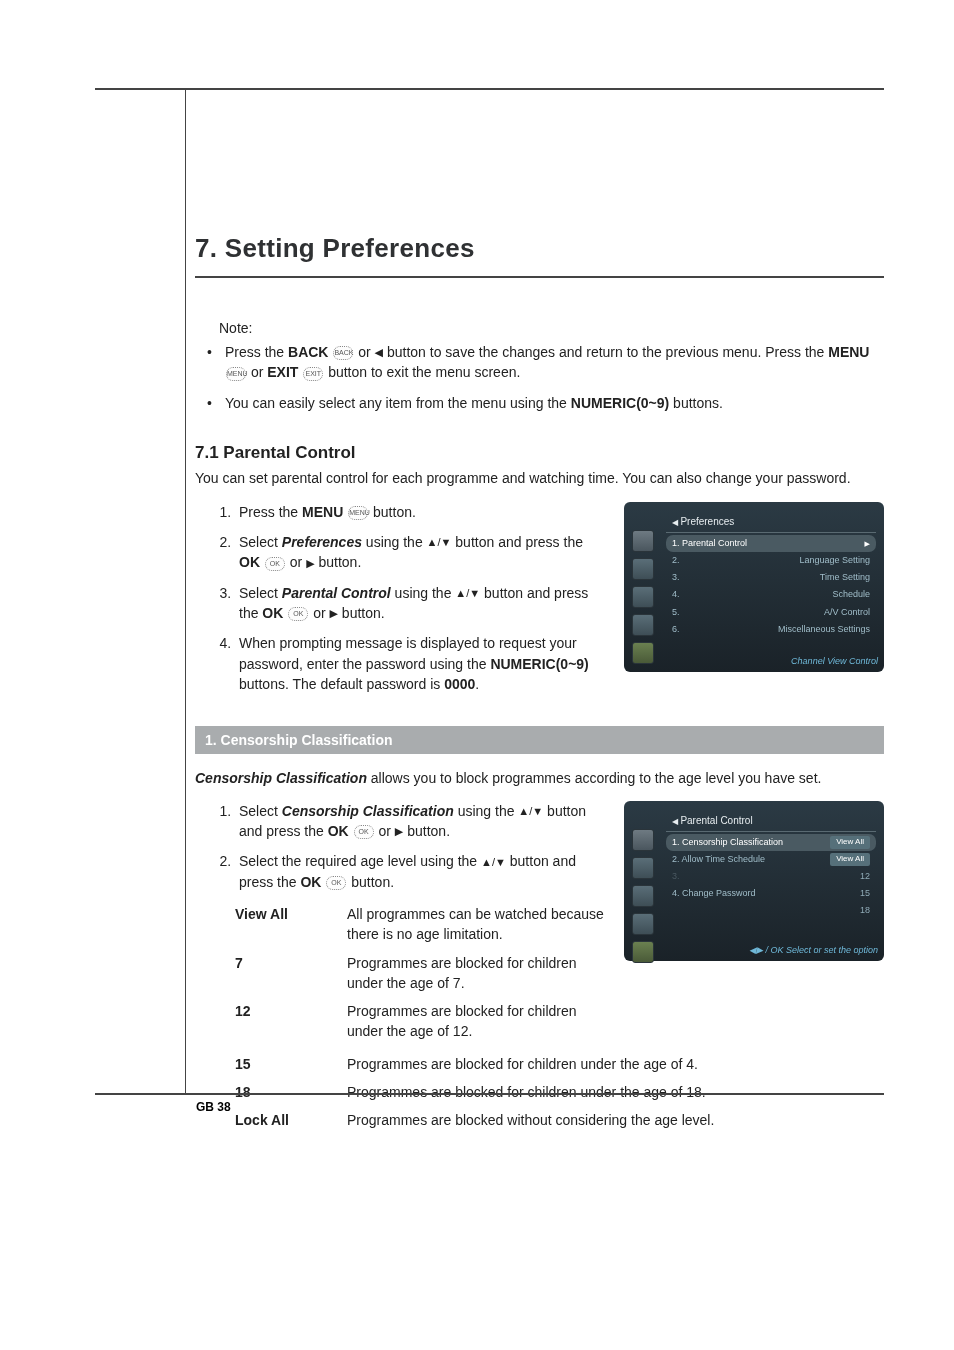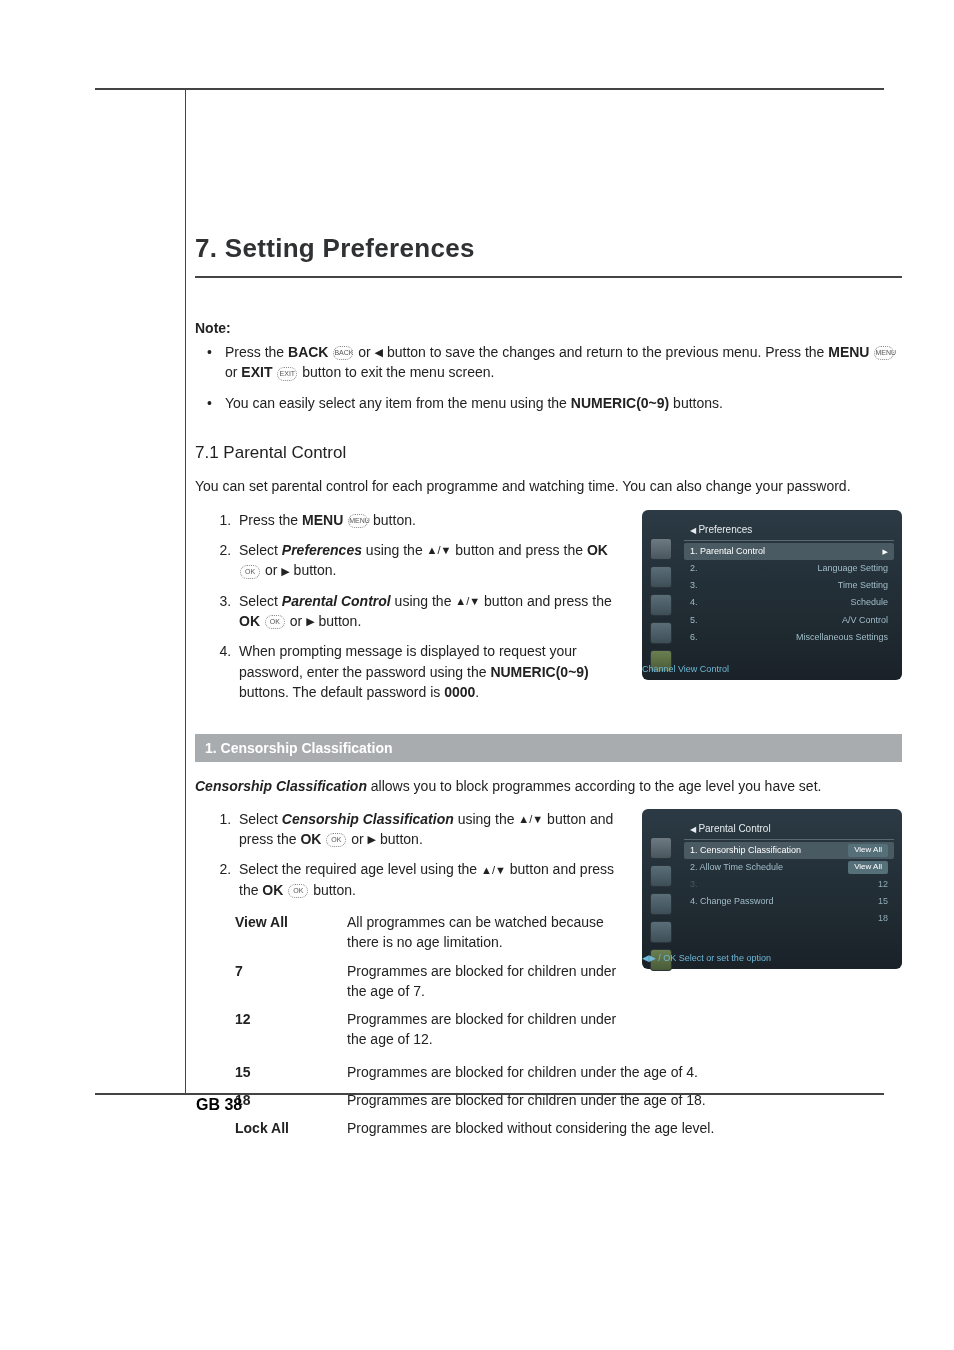--- a/index.html
+++ b/index.html
@@ -7,21 +7,21 @@
     background: #7a7a7a;
     font-family: Arial, Helvetica, sans-serif;
     width: 954px;
     height: 1350px;
     position: relative;
   }
   .page {
     background: #fff;
     width: 954px;
     height: 1350px;
-    padding: 90px 52px 60px 95px;
+    padding: 90px 70px 60px 95px;
     position: relative;
   }
   .top-rule {
     position: absolute;
     top: 88px;
     left: 95px;
     right: 70px;
     border-top: 2px solid #444;
   }
   .left-rule {
@@ -50,28 +50,28 @@
     font-weight: bold;
     color: #2f3133;
     letter-spacing: 0.3px;
   }
   .title-rule {
     border-top: 2.5px solid #444;
     margin-top: 8px;
     margin-bottom: 40px;
   }
   .intro { margin-bottom: 16px; }
-  .note-label { font-weight: bold; margin-bottom: 4px; }
+  .note-label { font-weight: normal; margin-bottom: 4px; margin-left: 24px; }
   ul.bullets { list-style: none; padding-left: 30px; margin-bottom: 28px; }
   ul.bullets li { position: relative; margin-bottom: 10px; }
   ul.bullets li::before { content: "•"; position: absolute; left: -18px; top: 0; }
   h2.section {
     font-size: 17px;
-    font-weight: normal;
-    margin-bottom: 10px;
+    font-weight: bold;
+    margin-bottom: 2px;
   }
   .sec-desc { margin-bottom: 14px; }
   .two-col { display: flex; gap: 18px; }
   .two-col .left { flex: 1; }
   .two-col .right { flex: 0 0 260px; }
   ol.steps { list-style: decimal; padding-left: 40px; }
   ol.steps li { margin-bottom: 10px; padding-left: 4px; }
   .btn-icon {
     display: inline-block;
     vertical-align: middle;
@@ -128,56 +128,57 @@
   }
   .scr-header::before { content: "◀ "; font-size: 8px; }
   .scr-header-bar {
     margin-left: 34px;
     border-top: 1px solid #5a6a72;
     margin-bottom: 2px;
   }
   .scr-list { margin-left: 34px; margin-top: 2px; }
   .scr-item {
     padding: 2px 6px;
-    border-radius: 2px;
+    border-radius: 7px;
     color: #a0bdc9;
     display: flex;
     justify-content: space-between;
     gap: 6px;
   }
   .scr-item .sel {
     color: #fff;
   }
   .scr-item.selected {
     background: #4a5a62;
     color: #fff;
   }
   .scr-item.selected .arrow-r::after { content: "▶"; font-size: 7px; }
   .scr-bottom {
     position: absolute;
-    bottom: 4px; left: 0; right: 0;
-    text-align: left;
+    bottom: 4px; left: 0; right: 6px;
+    text-align: right;
     color: #6fb8d8;
     font-size: 9px;
+    font-style: italic;
   }
   .scr-value {
     background: #56707a;
     border-radius: 2px;
     padding: 0 6px;
     color: #fff;
     font-size: 8px;
   }
   .scr-num { color: #8faab6; width: 18px; text-align: right; }
   .scr-row2 { display: flex; justify-content: space-between; }
   .page-num {
     position: absolute;
     bottom: 236px;
     left: 196px;
     font-weight: bold;
-    font-size: 16px;
+    font-size: 12px;
   }
   b, strong { font-weight: bold; }
   em.bi { font-style: italic; font-weight: bold; }
 </style>
 </head>
 <body>
 
 <div class="page">
   <div class="top-rule"></div>
   <div class="left-rule"></div>

